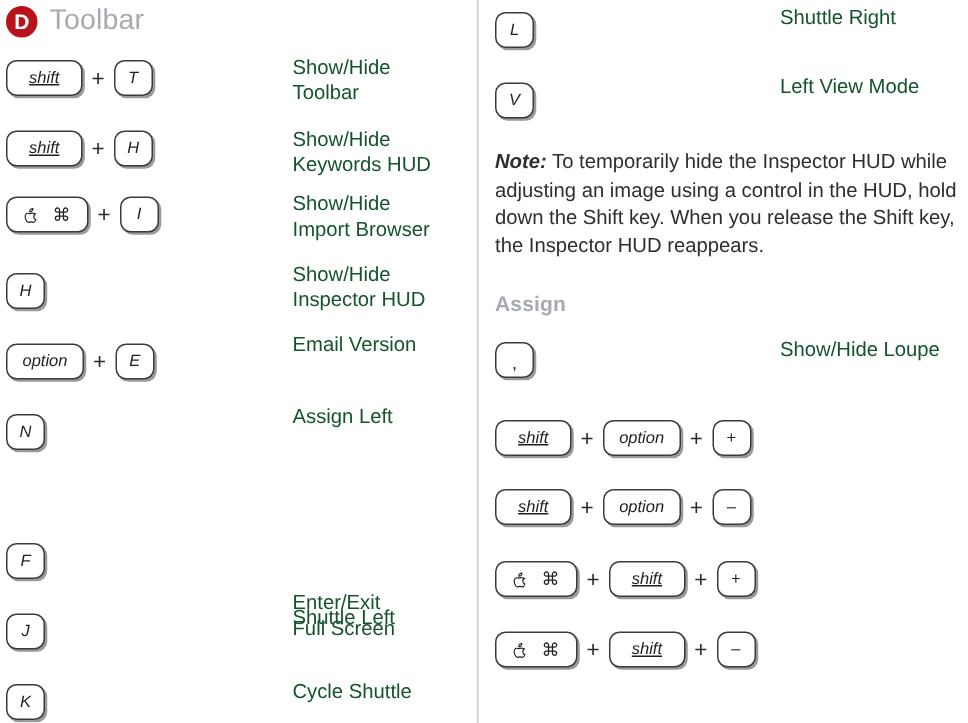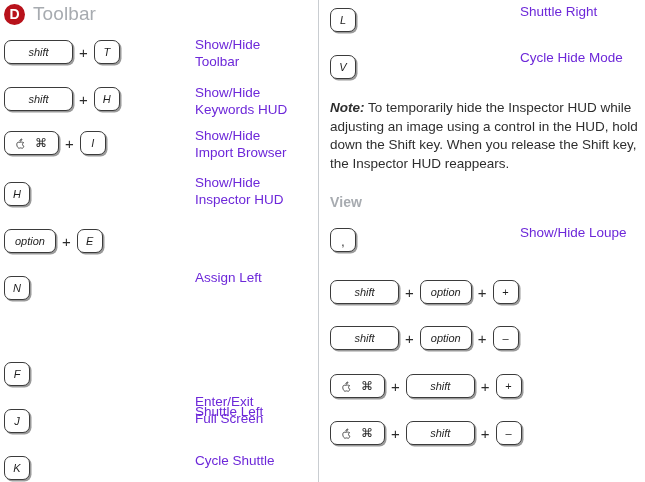--- a/index.html
+++ b/index.html
@@ -87,21 +87,21 @@
     display: flex;
     align-items: center;
     justify-content: center;
     font-style: italic;
     font-size: 11px;
     color: #1f1f1f;
     flex: none;
     padding: 0 4px;
   }
   .key.w-sq   { width: 26px; }
-  .key.w-shift{ width: 69px; }
+  .key.w-shift{ width: 51px; text-decoration: underline; }
   .key.w-opt  { width: 52px; }
   .key.w-cmd  { width: 55px; gap: 9px; font-style: normal; }
   .plus {
     font-size: 15px;
     color: #2b2b2b;
     padding: 0 6px;
     flex: none;
     line-height: 1;
   }
   .cmd-glyphs {
@@ -115,21 +115,21 @@
   .apple-mark { display: block; }
   .cmd-mark   { font-style: normal; font-size: 12px; line-height: 1; }
   .key.sym { font-style: normal; font-size: 11px; }
   .key.comma { font-style: normal; font-size: 12px; align-items: flex-end; padding-bottom: 2px; }
 
   
   .desc {
     position: absolute;
     font-size: 13.5px;
     line-height: 17px;
-    color: #6d28d9;
+    color: #14532d;
   }
 
   
   .note {
     position: absolute;
     font-size: 13.5px;
     line-height: 18.5px;
     color: #2e2e2e;
   }
   .note b {
@@ -185,20 +185,21 @@
       <div class="key w-sq">H</div>
     </div>
     <div class="desc" style="left:195px; top:174px; width:125px; white-space:pre-line;">Show/Hide
 Inspector HUD</div>
 
     <div class="keyrow" style="left:4px; top:229px;">
       <div class="key w-opt">option</div>
       <div class="plus">+</div>
       <div class="key w-sq">E</div>
     </div>
+    <div class="desc" style="left:195px; top:221px; width:125px; white-space:pre-line;">Email Version</div>
 
     <div class="keyrow" style="left:4px; top:276px;">
       <div class="key w-sq">N</div>
     </div>
     <div class="desc" style="left:195px; top:269px; width:125px; white-space:pre-line;">Assign Left</div>
 
 
     <div class="keyrow" style="left:4px; top:362px;">
       <div class="key w-sq">F</div>
     </div>
@@ -222,28 +223,28 @@
   <div class="col col-right">
 
     <div class="keyrow" style="left:12px; top:8px;">
       <div class="key w-sq">L</div>
     </div>
     <div class="desc" style="left:202px; top:3px; width:125px;">Shuttle Right</div>
 
     <div class="keyrow" style="left:12px; top:55px;">
       <div class="key w-sq">V</div>
     </div>
-    <div class="desc" style="left:202px; top:49px; width:125px;">Cycle Hide Mode</div>
+    <div class="desc" style="left:202px; top:49px; width:125px;">Left View Mode</div>
 
     <div class="note" style="left:12px; top:99px; width:312px;">
       <b>Note:</b>
       <span>To temporarily hide the Inspector HUD while adjusting an image using a control in the HUD, hold down the Shift key. When you release the Shift key, the Inspector HUD reappears.</span>
     </div>
 
-    <div class="sub-head" style="left:12px; top:194px;">View</div>
+    <div class="sub-head" style="left:12px; top:194px;">Assign</div>
 
     <div class="keyrow" style="left:12px; top:228px;">
       <div class="key w-sq comma">,</div>
     </div>
     <div class="desc" style="left:202px; top:224px; width:135px;">Show/Hide Loupe</div>
 
     <div class="keyrow" style="left:12px; top:280px;">
       <div class="key w-shift">shift</div>
       <div class="plus">+</div>
       <div class="key w-opt">option</div>

